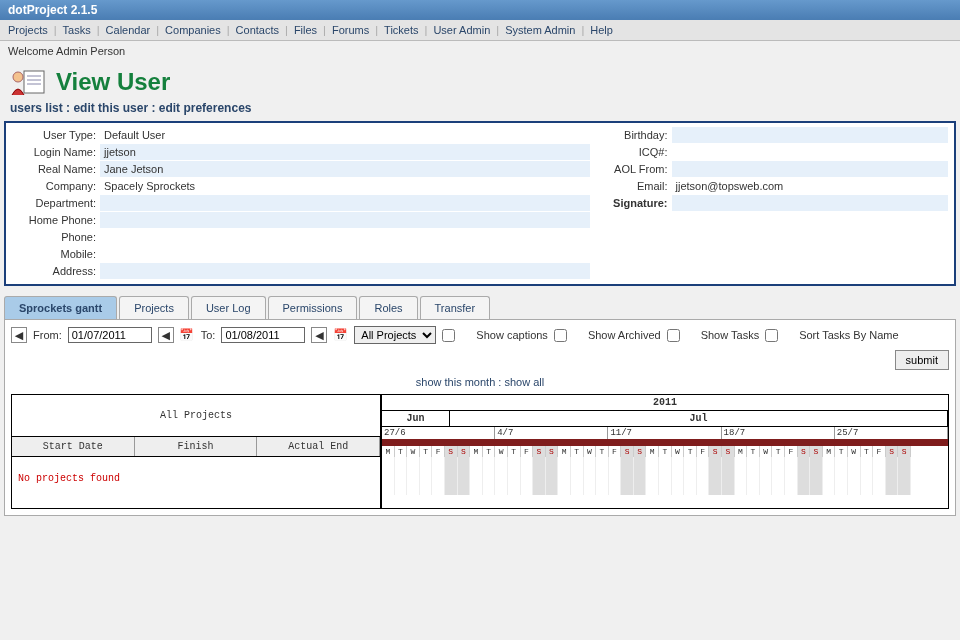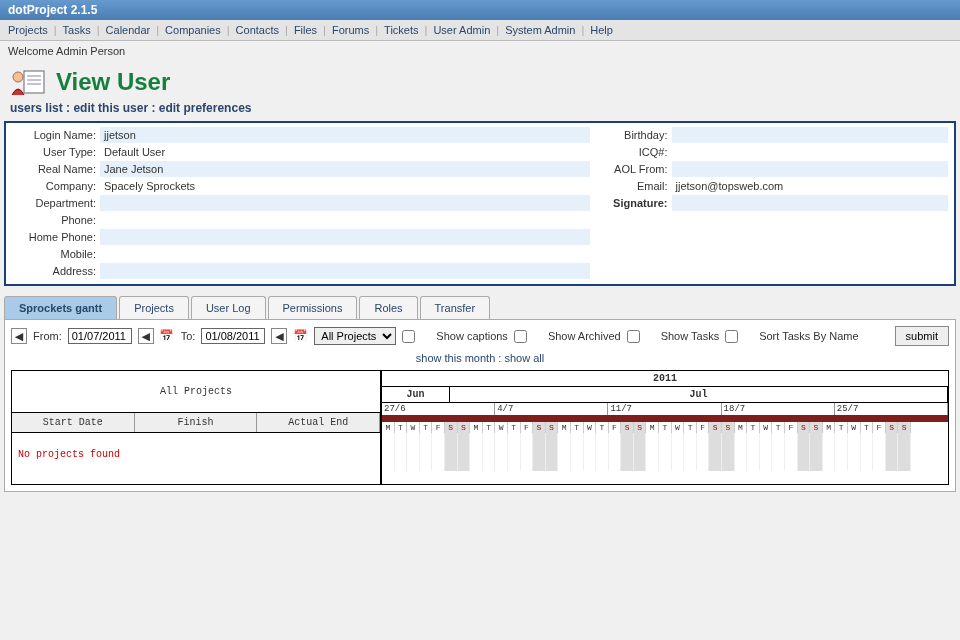--- a/index.html
+++ b/index.html
@@ -21,21 +21,21 @@
   .field-row .label { width: 88px; text-align: right; color: #333; padding-right: 4px; }
   .field-row .value { flex: 1; background: #e6f0fa; padding: 2px 4px; min-height: 16px; }
   .field-row.plain .value { background: transparent; }
   .col.right .field-row .label { width: 70px; }
   .tabs { margin: 0 4px; display: flex; gap: 2px; border-bottom: 1px solid #aaa; }
   .tab { border: 1px solid #aaa; border-bottom: none; padding: 5px 14px; background: #f4f4f4; color: #2a466a; cursor: pointer; border-radius: 3px 3px 0 0; font-size: 11px; }
   .tab.active { background: #a9cbe8; font-weight: bold; }
   .gantt-panel { margin: 0 4px; border: 1px solid #aaa; border-top: none; background: #fff; padding: 6px; }
   .filter-row { display: flex; align-items: center; gap: 6px; flex-wrap: wrap; }
   .navbtn { width: 16px; height: 16px; border: 1px solid #888; background: #fff; display: inline-flex; align-items: center; justify-content: center; cursor: pointer; font-size: 11px; line-height: 1; }
-  .date-input { width: 64px; border: 1px solid #666; padding: 1px 3px; font-size: 11px; background:#fff; }
+  .date-input { width: 84px; border: 1px solid #666; padding: 1px 3px; font-size: 11px; background:#fff; }
   .cal-icon { font-size: 12px; cursor: pointer; }
   .sel { border: 1px solid #666; font-size: 11px; padding: 1px 2px; }
   .chk-wrap { display: inline-flex; align-items: center; gap: 21px; margin-left: 0; }
   .submit-btn { margin-left: auto; border: 1px solid #888; background: #eee; padding: 3px 10px; font-size: 11px; cursor: pointer; }
   .links-row { text-align: center; margin: 6px 0; color: #2a466a; }
   .links-row a { color: #2a466a; text-decoration: none; cursor: pointer; }
   .gantt-chart { border: 1px solid #000; margin-top: 6px; display: flex; font-family: "Courier New", monospace; font-size: 10px; background:#fff; }
   .gantt-left { width: 370px; border-right: 2px solid #000; }
   .gl-head { border-bottom: 1px solid #000; text-align:center; padding:8px 4px; height:42px; display:flex; align-items:center; justify-content:center; }
   .gl-cols { display: flex; border-bottom: 1px solid #000; }
@@ -104,46 +104,46 @@
 <div class="actions">
   <a>users list</a>
   <span> : </span>
   <a>edit this user</a>
   <span> : </span>
   <a>edit preferences</a>
 </div>
 
 <div class="details-box">
   <div class="col left">
+    <div class="field-row plain">
+        <div class="label">User Type:</div>
+        <div class="value">Default User</div>
+      </div>
     <div class="field-row">
         <div class="label">Login Name:</div>
         <div class="value">jjetson</div>
       </div>
-    <div class="field-row plain">
-        <div class="label">User Type:</div>
-        <div class="value">Default User</div>
-      </div>
     <div class="field-row">
         <div class="label">Real Name:</div>
         <div class="value">Jane Jetson</div>
       </div>
     <div class="field-row plain">
         <div class="label">Company:</div>
         <div class="value">Spacely Sprockets</div>
       </div>
     <div class="field-row">
         <div class="label">Department:</div>
         <div class="value"></div>
       </div>
+    <div class="field-row">
+        <div class="label">Home Phone:</div>
+        <div class="value"></div>
+      </div>
     <div class="field-row plain">
         <div class="label">Phone:</div>
-        <div class="value"></div>
-      </div>
-    <div class="field-row">
-        <div class="label">Home Phone:</div>
         <div class="value"></div>
       </div>
     <div class="field-row plain">
         <div class="label">Mobile:</div>
         <div class="value"></div>
       </div>
     <div class="field-row">
         <div class="label">Address:</div>
         <div class="value"></div>
       </div>

